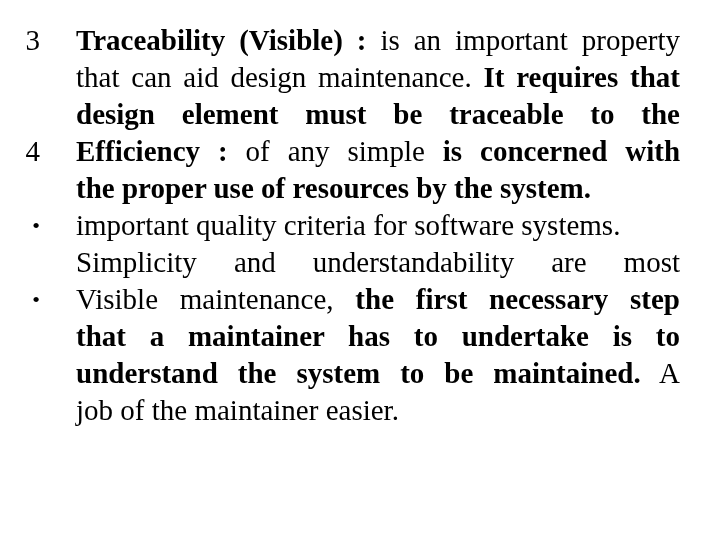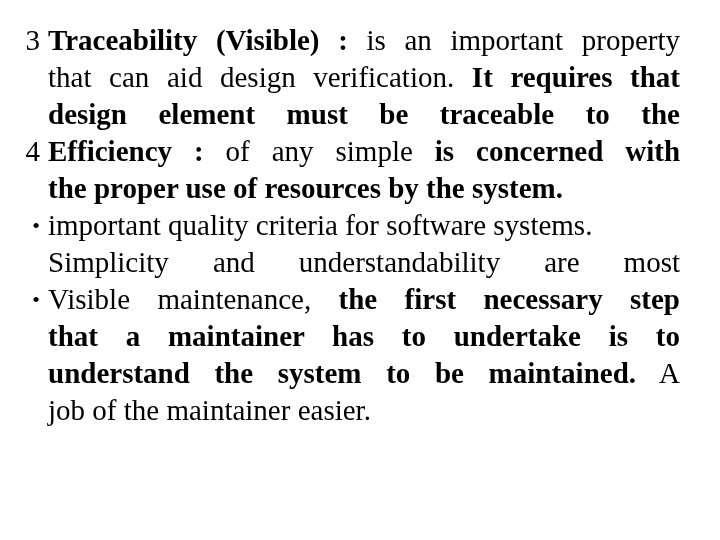--- a/index.html
+++ b/index.html
@@ -64,20 +64,21 @@
     word-spacing: 0px;
     hyphens: none;
   }
 
   
   .ln {
     display: block;
     text-align: justify;
     text-align-last: justify;
     white-space: normal;
+    margin-left: 28px;
   }
   .ln.last {
     text-align: left;
     text-align-last: left;
   }
 
   b, .b {
     font-weight: bold;
   }
   .r {
@@ -86,21 +87,21 @@
 </style>
 </head>
 <body>
 
 <div class="slide" style="background: rgb(255, 255, 255); color: rgb(0, 0, 0);">
   <div class="list" id="list-root">
       <div class="item">
         <span class="marker">3</span>
         <div class="body">
           <span class="ln"><span class="b">Traceability (Visible) :</span><span class="r"> is an important property</span></span>
-          <span class="ln"><span class="r">that can aid design verification.</span><span class="b"> It requires that</span></span>
+          <span class="ln"><span class="r">that can aid design maintenance.</span><span class="b"> It requires that</span></span>
           <span class="ln"><span class="b">design element must be traceable to the</span></span>
         </div>
       </div>
       <div class="item">
         <span class="marker">4</span>
         <div class="body">
           <span class="ln"><span class="b">Efficiency :</span><span class="r"> of any simple </span><span class="b">is concerned with</span></span>
           <span class="ln last"><span class="b">the proper use of resources by the system.</span></span>
         </div>
       </div>

